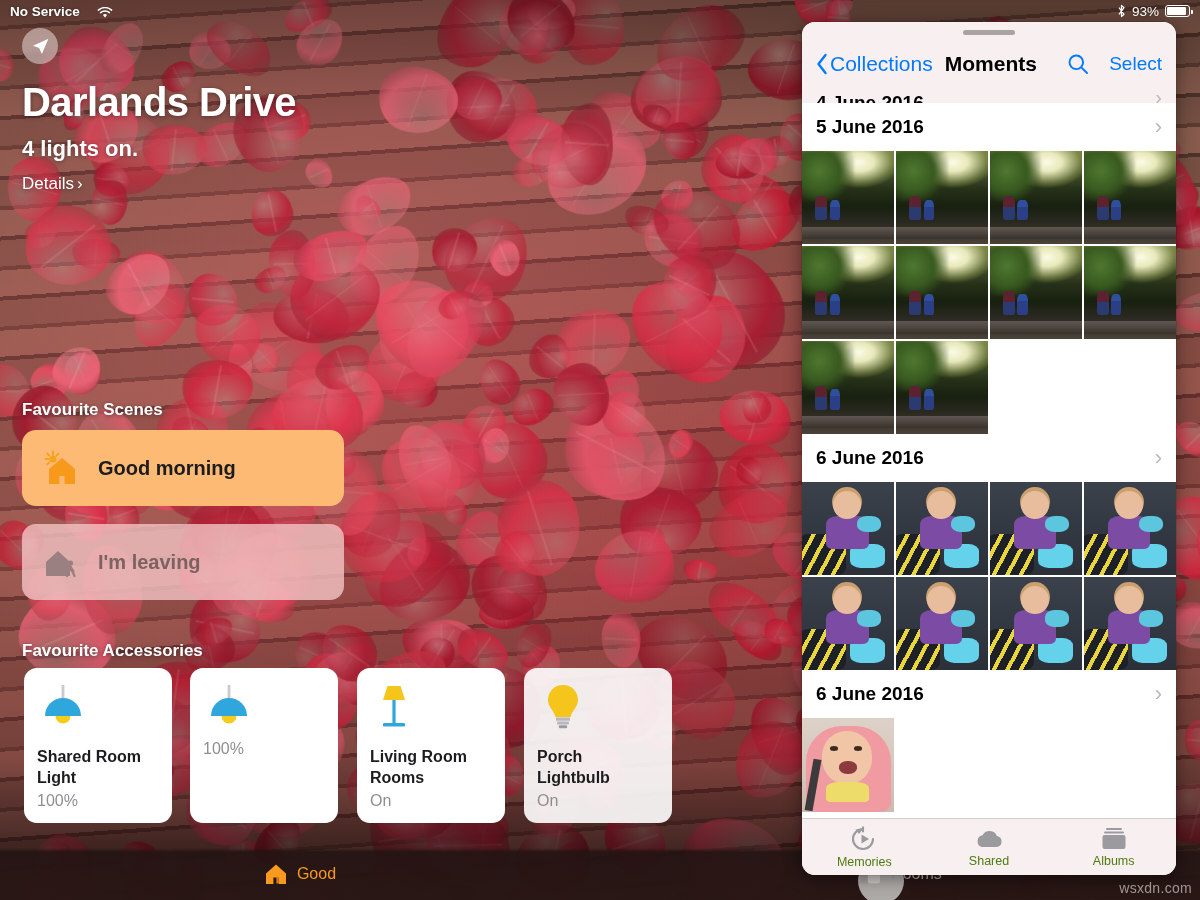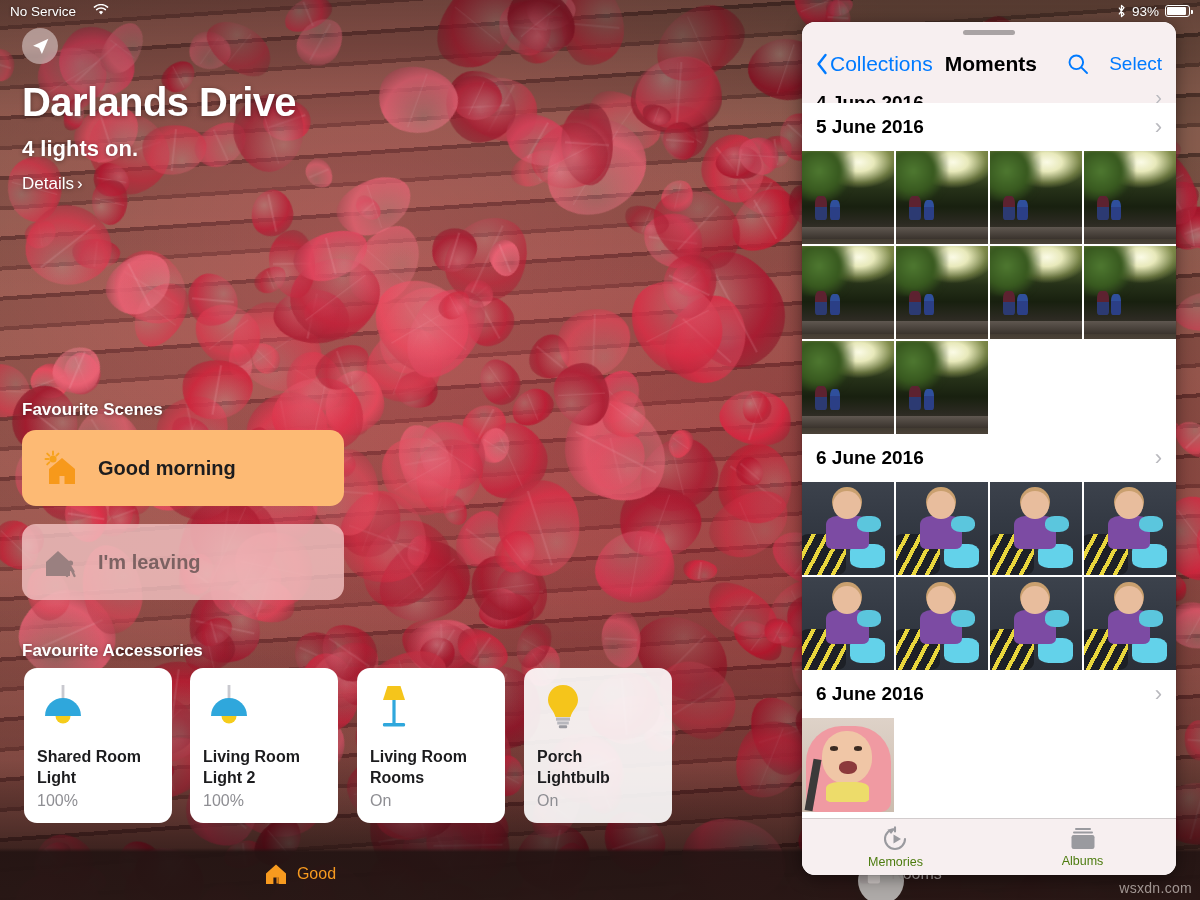--- a/index.html
+++ b/index.html
@@ -64,21 +64,21 @@
   #homeApp { position: absolute; inset: 0; }
 
   
   .statusbar {
     position: absolute; top: 0; left: 0; right: 0; height: 22px;
     display: flex; align-items: center;
     color: #fff; font-size: 13.5px;
     text-shadow: 0 0 3px rgba(0,0,0,.5);
     padding: 0 10px;
   }
-  .sb-left { display: flex; align-items: flex-start; gap: 17px; }
+  .sb-left { display: flex; align-items: flex-end; gap: 17px; font-weight: bold; }
   .sb-center { position: absolute; left: 0; right: 0; text-align: center; pointer-events: none; }
   .sb-center span { font-weight: 400; }
   .sb-right {
     margin-left: auto; display: flex; align-items: center; gap: 6px;
     position: relative; z-index: 2;
   }
   .battery {
     width: 25px; height: 12px;
     border: 1.4px solid #fff; border-radius: 3px;
     position: relative; padding: 1.3px;
@@ -796,21 +796,20 @@
     </div>
 
     <div class="acc" style="left:190px">
       <div class="acc-icon">
         <svg width="52" height="52" viewBox="0 0 52 52">
           <rect x="24.6" y="3" width="2.8" height="14" fill="#c9c9cf"></rect>
           <path d="M8 34 A18 18 0 0 1 44 34 Z" fill="#2fa7dc"></path>
           <path d="M18.5 34 A7.5 7.5 0 0 0 33.5 34 Z" fill="#f5cc1b"></path>
         </svg>
       </div>
-      <div class="acc-name">Living Room Light 2</div>
       <div class="acc-state">100%</div>
     </div>
 
     <div class="acc" style="left:357px">
       <div class="acc-icon">
         <svg width="52" height="52" viewBox="0 0 52 52">
           <path d="M13 18 L17.5 4 H30.5 L35 18 Z" fill="#f5c51b"></path>
           <rect x="22.4" y="18" width="3.2" height="24" fill="#2fa7dc"></rect>
           <rect x="13" y="41" width="22" height="3.4" rx="1.2" fill="#2fa7dc"></rect>
         </svg>
@@ -1030,20 +1029,26 @@
     <div class="ph-tabbar">
       <div class="ph-tab inactive">
         <svg width="28" height="26" viewBox="0 0 28 26">
           <path d="M23 13 A10 10 0 1 1 13 3 L13 0.5 L13 5.5" stroke="#9a9a9f" stroke-width="2.1" fill="none" stroke-linecap="round"></path>
           <path d="M5.5 3.5 L13 3 L9 8" fill="#9a9a9f"></path>
           <path d="M11.5 8.5 L19 13 L11.5 17.5 Z" fill="#9a9a9f"></path>
         </svg>
         <span>Memories</span>
       </div>
       <div class="ph-tab inactive">
+        <svg width="30" height="24" viewBox="0 0 30 24">
+          <path d="M8 20 A6 6 0 0 1 8.5 8.3 A8 8 0 0 1 23 9 A5.6 5.6 0 0 1 23 20 Z" fill="#9a9a9f"></path>
+        </svg>
+        <span>Shared</span>
+      </div>
+      <div class="ph-tab inactive">
         <svg width="28" height="24" viewBox="0 0 28 24">
           <rect x="6" y="1" width="16" height="2" rx="1" fill="#9a9a9f"></rect>
           <rect x="4" y="4.5" width="20" height="2" rx="1" fill="#9a9a9f"></rect>
           <rect x="2.5" y="8" width="23" height="14" rx="2.2" fill="#9a9a9f"></rect>
         </svg>
         <span>Albums</span>
       </div>
     </div>
   </div>
 

